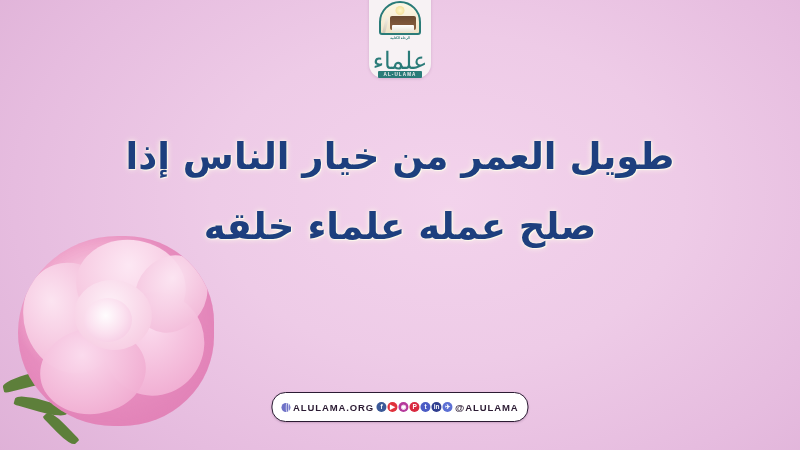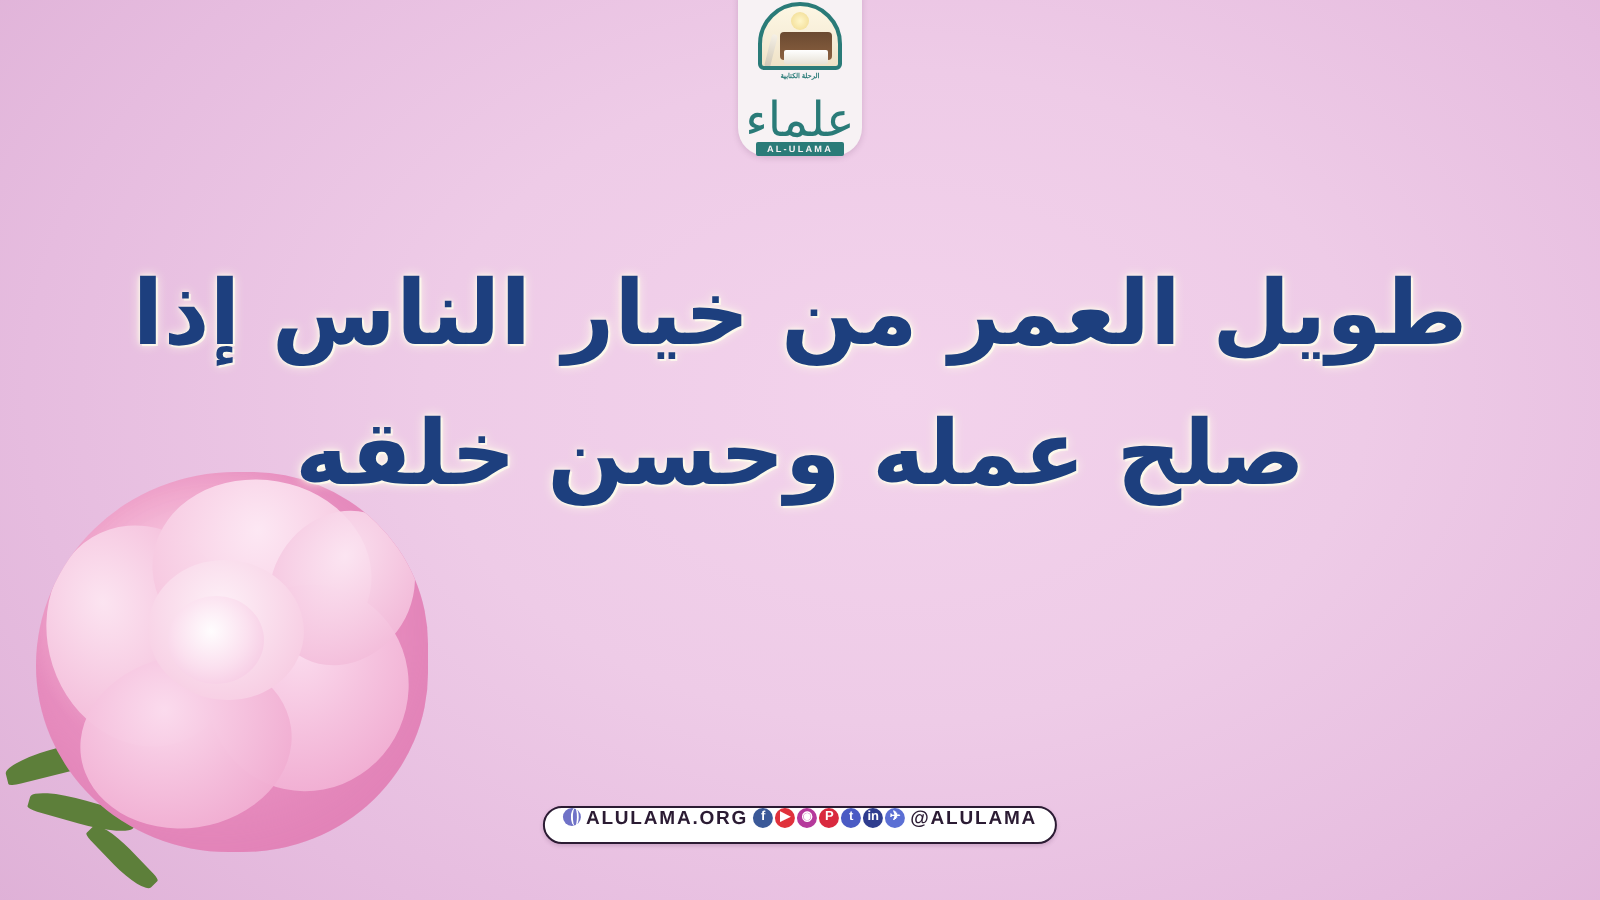--- a/index.html
+++ b/index.html
@@ -64,21 +64,21 @@
     font-size:4.6px;letter-spacing:1.1px;font-weight:bold;
     padding:1px 5px;border-radius:1px;white-space:nowrap;
   }
   
   .quote{
     position:absolute;left:0;right:0;top:122px;
     text-align:center;direction:rtl;
     color:#1d3f7e;
     font-family:"DejaVu Sans", sans-serif;
     font-weight:bold;
-    font-size:45px;line-height:70px;
+    font-size:37px;line-height:70px;
     text-shadow:0 0 6px rgba(255,255,235,.95),0 0 2px rgba(255,255,235,.95),1px 1px 0 rgba(255,255,240,.7);
   }
   .quote .ln{display:block;}
   
   .flower{
     position:absolute;left:-8px;bottom:-14px;width:250px;height:260px;
     pointer-events:none;
   }
   .sepal{position:absolute;background:#5d7f3a;border-radius:50% 10% 50% 10%;}
   .s1{left:10px;bottom:78px;width:62px;height:13px;transform:rotate(-14deg);}
@@ -100,23 +100,23 @@
   .p5{left:56px;top:44px;width:78px;height:70px;background:radial-gradient(ellipse at 45% 35%,#fdf0f7,#f7cde3 78%,#f0b2d4);transform:rotate(6deg);}
   .p6{left:118px;top:18px;width:70px;height:80px;background:radial-gradient(ellipse at 40% 32%,#fce7f3,#f3bcda 80%,#eba7cd);transform:rotate(32deg);opacity:.9;}
   .core{
     position:absolute;left:66px;top:62px;width:48px;height:44px;border-radius:50%;
     background:radial-gradient(ellipse at 45% 40%,#ffffff 0%,#fbe0ef 50%,#f3bcdc 100%);
     opacity:.9;
   }
   
   .badge{
     position:absolute;left:50%;bottom:28px;transform:translateX(-50%);
-    display:flex;align-items:flex-start;gap:0px;
+    display:flex;align-items:center;gap:0px;
     background:#ffffff;border:1.6px solid #2b1b33;
-    border-radius:14px;height:19px;padding:0 9px;
+    border-radius:14px;height:30px;padding:0 9px;
     box-sizing:border-box;white-space:nowrap;
     box-shadow:0 1px 2px rgba(80,40,80,.2);
   }
   .badge-txt{
     font-size:9.5px;font-weight:bold;letter-spacing:.9px;color:#2b1b33;
     font-family:"Liberation Sans", sans-serif;
   }
   .globe{
     width:9px;height:9px;border-radius:50%;
     background:#6f72c7;margin-right:2.5px;flex:0 0 auto;position:relative;
@@ -160,21 +160,21 @@
       <div class="arch-book"></div>
       <div class="arch-pen"></div>
     </div>
     <div class="logo-sub">الرحلة الكتابية</div>
     <div class="logo-ar">علماء</div>
     <div class="logo-latin">AL-ULAMA</div>
   </div>
 
   <div class="quote">
     <span class="ln">طويل العمر من خيار الناس إذا</span>
-    <span class="ln">صلح عمله وحسن خلقه</span>
+    <span class="ln">صلح عمله علماء خلقه</span>
   </div>
 
   <div class="badge">
     <span class="globe"></span>
     <span class="badge-txt">ALULAMA.ORG</span>
     <span class="socials">
         <span class="soc" style="background: rgb(59, 89, 152);">f</span>
         <span class="soc" style="background: rgb(224, 49, 59);">▶</span>
         <span class="soc" style="background: rgb(181, 57, 155);">◉</span>
         <span class="soc" style="background: rgb(217, 41, 63);">P</span>

